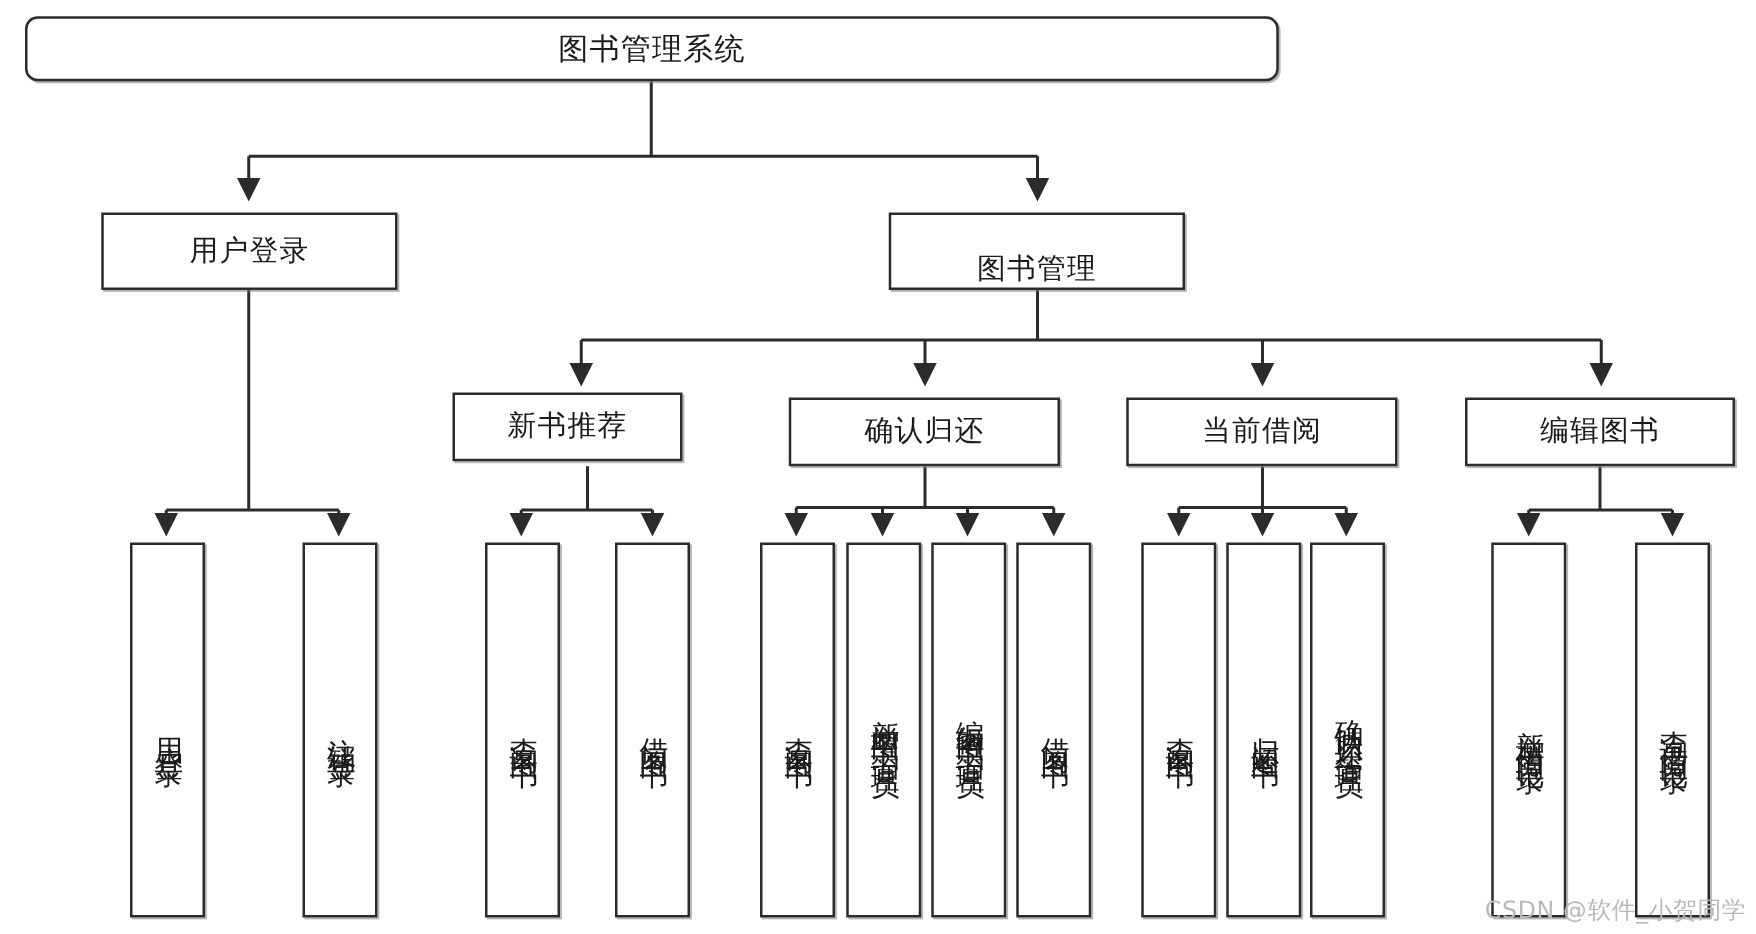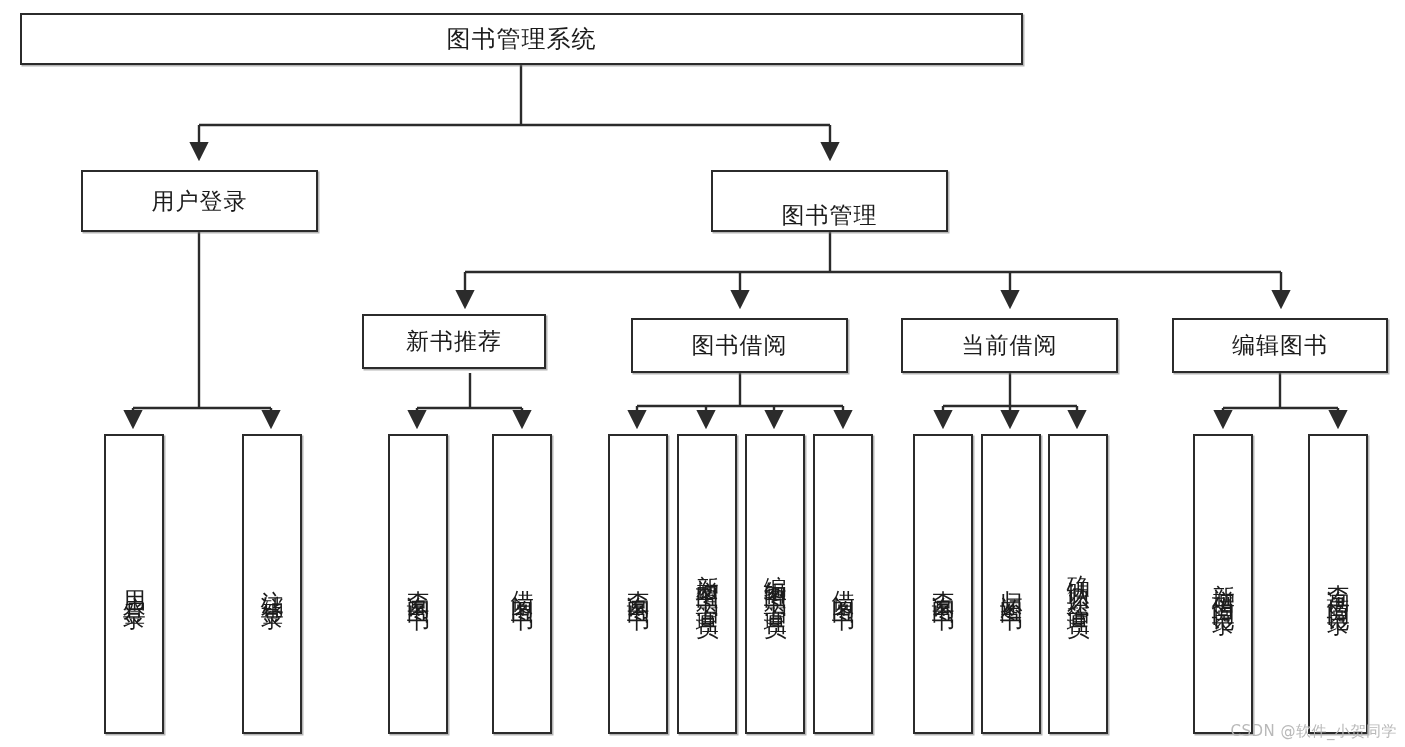--- a/index.html
+++ b/index.html
@@ -60,21 +60,21 @@
     font-size: 23px;
     line-height: 1.1;
     letter-spacing: 6px;
     white-space: normal;
     max-height: 272px;
   }
   .watermark {
     position: absolute;
     right: 8px;
     bottom: 6px;
-    font-size: 15px;
+    font-size: 19px;
     color: #b9b9b9;
     letter-spacing: 0.5px;
     white-space: nowrap;
     user-select: none;
   }
 </style>
 </head>
 <body>
 
 <div id="canvas">
@@ -122,38 +122,38 @@
       <path d="M 1010 406 L 1010 426" marker-end="url(#arrow)"></path>
       <path d="M 1077 406 L 1077 426" marker-end="url(#arrow)"></path>
 
       <path d="M 1280 373 L 1280 408"></path>
       <path d="M 1223 408 L 1338 408"></path>
       <path d="M 1223 408 L 1223 426" marker-end="url(#arrow)"></path>
       <path d="M 1338 408 L 1338 426" marker-end="url(#arrow)"></path>
     </g>
   </svg>
 
-  <div class="node h-node root" style="left:20px; top:13px; width:1003px; height:52px;">
+  <div class="node h-node root" style="left:20px; top:13px; width:1003px; height:52px;border-radius:10px;">
     <span class="node-label">图书管理系统</span>
   </div>
 
   <div class="node h-node" style="left:81px; top:170px; width:237px; height:62px;">
     <span class="node-label">用户登录</span>
   </div>
 
   <div class="node h-node" style="left:711px; top:170px; width:237px; height:62px;align-items:flex-end;">
     <span class="node-label">图书管理</span>
   </div>
 
   <div class="node h-node" style="left:362px; top:314px; width:184px; height:55px;">
     <span class="node-label">新书推荐</span>
   </div>
 
   <div class="node h-node" style="left:631px; top:318px; width:217px; height:55px;">
-    <span class="node-label">图书借阅</span>
+    <span class="node-label">确认归还</span>
   </div>
 
   <div class="node h-node" style="left:901px; top:318px; width:217px; height:55px;">
     <span class="node-label">当前借阅</span>
   </div>
 
   <div class="node h-node" style="left:1172px; top:318px; width:216px; height:55px;">
     <span class="node-label">编辑图书</span>
   </div>
 

